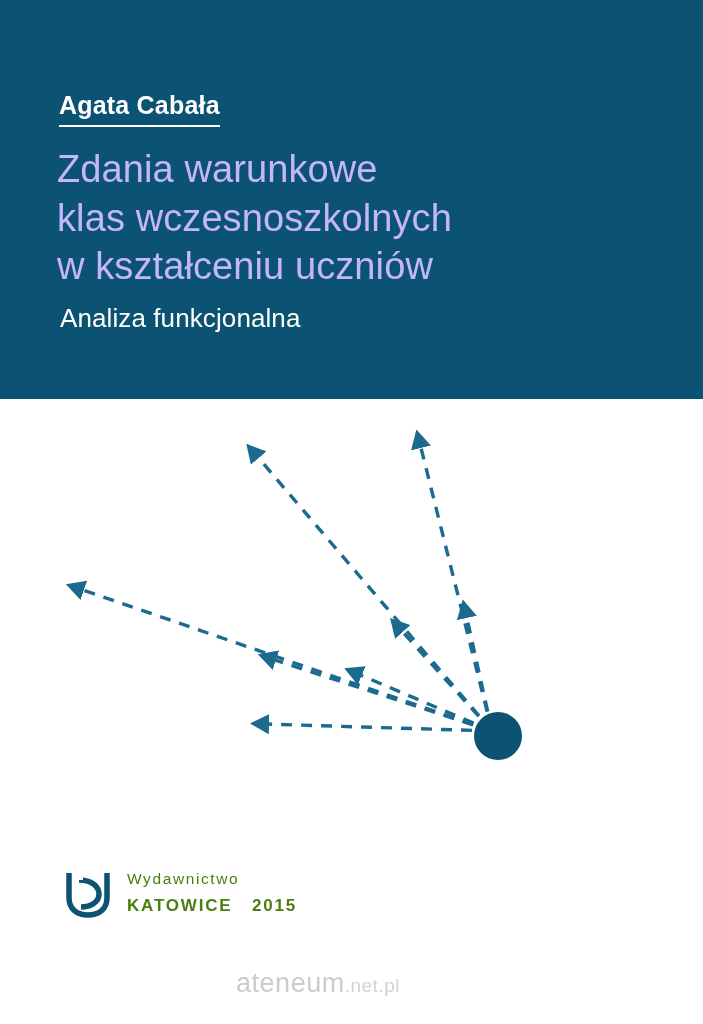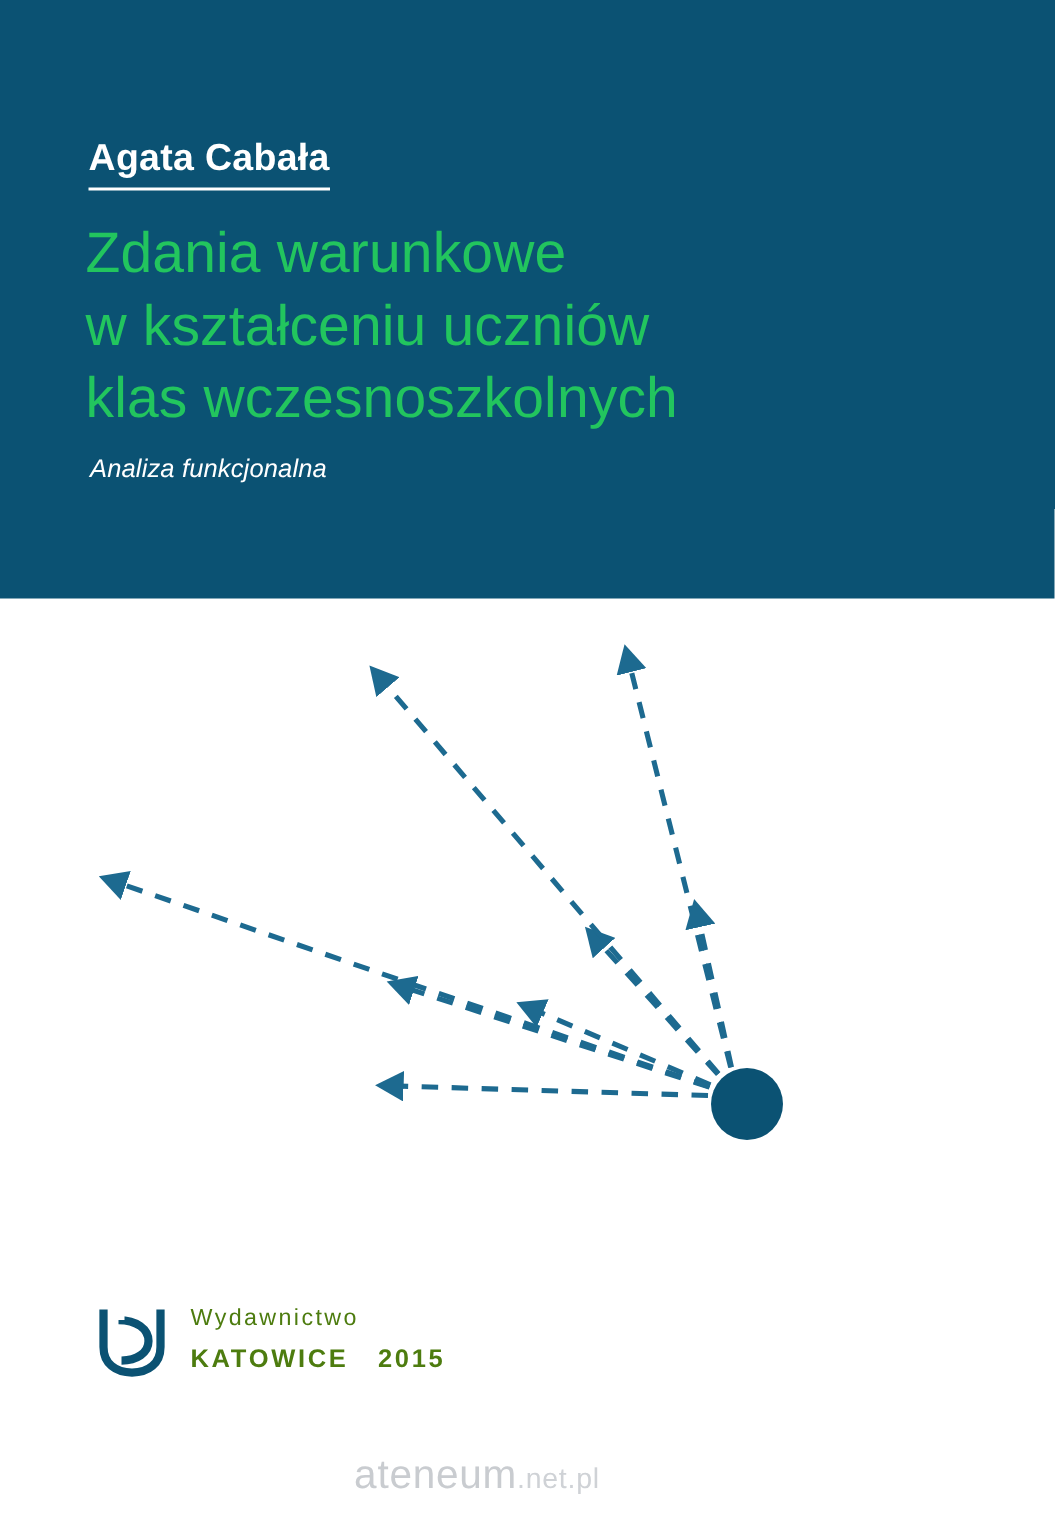--- a/index.html
+++ b/index.html
@@ -40,35 +40,34 @@
     border-bottom: 2px solid #ffffff;
     padding-bottom: 5px;
     display: inline-block;
     line-height: 1.1;
   }
   .title {
     position: absolute;
     left: 57px;
     top: 145px;
     width: 600px;
-    color: #22c55e;
+    color: #c4b5fd;
     font-size: 38px;
     font-weight: normal;
     line-height: 1.28;
     letter-spacing: 0.1px;
   }
   .subtitle {
     position: absolute;
     left: 60px;
     top: 303px;
     color: #ffffff;
-    font-size: 17px;
+    font-size: 26px;
     font-weight: normal;
     letter-spacing: 0.1px;
-    font-style: italic;
   }
   
   .illustration {
     position: absolute;
     top: 399px;
     left: 0;
     width: 703px;
     height: 460px;
   }
   
@@ -122,22 +121,22 @@
 </head>
 <body>
 
 <div class="cover">
 
   <div class="header-band">
     <div class="author">Agata Cabała</div>
 
     <div class="title">
       <div>Zdania warunkowe</div>
+      <div>klas wczesnoszkolnych</div>
       <div>w kształceniu uczniów</div>
-      <div>klas wczesnoszkolnych</div>
     </div>
 
     <div class="subtitle">Analiza funkcjonalna</div>
   </div>
 
   <div class="illustration">
     <svg width="703" height="460" viewBox="0 0 703 460" xmlns="http://www.w3.org/2000/svg">
       <defs>
         <marker id="ah" markerWidth="6" markerHeight="6" refX="1.2" refY="3" orient="auto" markerUnits="strokeWidth">
           <path d="M0,0 L5.6,3 L0,6 z" fill="#1d6a90"></path>

